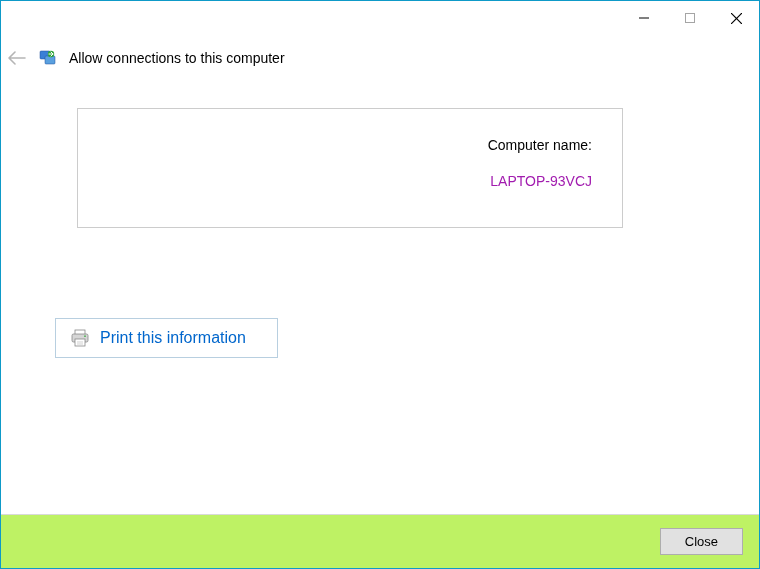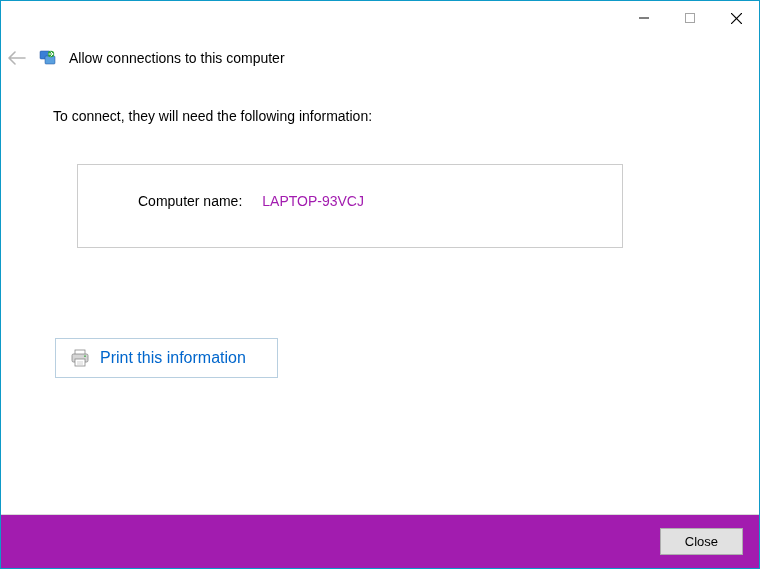--- a/index.html
+++ b/index.html
@@ -76,20 +76,21 @@
     .info-box {
       border: 1px solid #ccc;
       margin-left: 30px;
       margin-right: 90px;
       padding: 28px 30px 38px 60px;
     }
     .info-row {
       display: flex;
       align-items: flex-end;
       gap: 20px;
+      flex-direction: column;
     }
     .info-label {
       font-size: 14px;
       color: #000;
     }
     .info-value {
       font-size: 14px;
       color: #a21caf;
     }
     .print-link {
@@ -109,21 +110,21 @@
     .printer-icon {
       width: 20px;
       height: 18px;
     }
     .footer {
       position: absolute;
       bottom: 0;
       left: 0;
       right: 0;
       height: 54px;
-      background: #a21caf;
+      background: #bef264;
       border-top: 1px solid #d9d9d9;
       display: flex;
       align-items: center;
       justify-content: flex-end;
       padding-right: 16px;
     }
     .close-btn {
       background: #e1e1e1;
       border: 1px solid #adadad;
       padding: 5px 24px;
@@ -165,21 +166,20 @@
       <rect x="1" y="2" width="10" height="8" rx="1" fill="#3a7fd6" stroke="#1e4f99" stroke-width="0.5"></rect>
       <rect x="6" y="7" width="10" height="8" rx="1" fill="#5aa0df" stroke="#1e4f99" stroke-width="0.5"></rect>
       <circle cx="12" cy="5" r="3.2" fill="#2fa33a"></circle>
       <path d="M10 5 L14 5 M12 3 L14 5 L12 7" stroke="#fff" stroke-width="1" fill="none" stroke-linecap="round" stroke-linejoin="round"></path>
     </svg>
   </div>
   <div class="wizard-title">Allow connections to this computer</div>
 </div>
 
 <div class="content">
-  <p class="instruction">To connect, they will need the following information:</p>
 
   <div class="info-box">
     <div class="info-row">
       <span class="info-label">Computer name:</span>
       <span class="info-value">LAPTOP-93VCJ</span>
     </div>
   </div>
 
   <div class="print-link">
     <span class="printer-icon">

